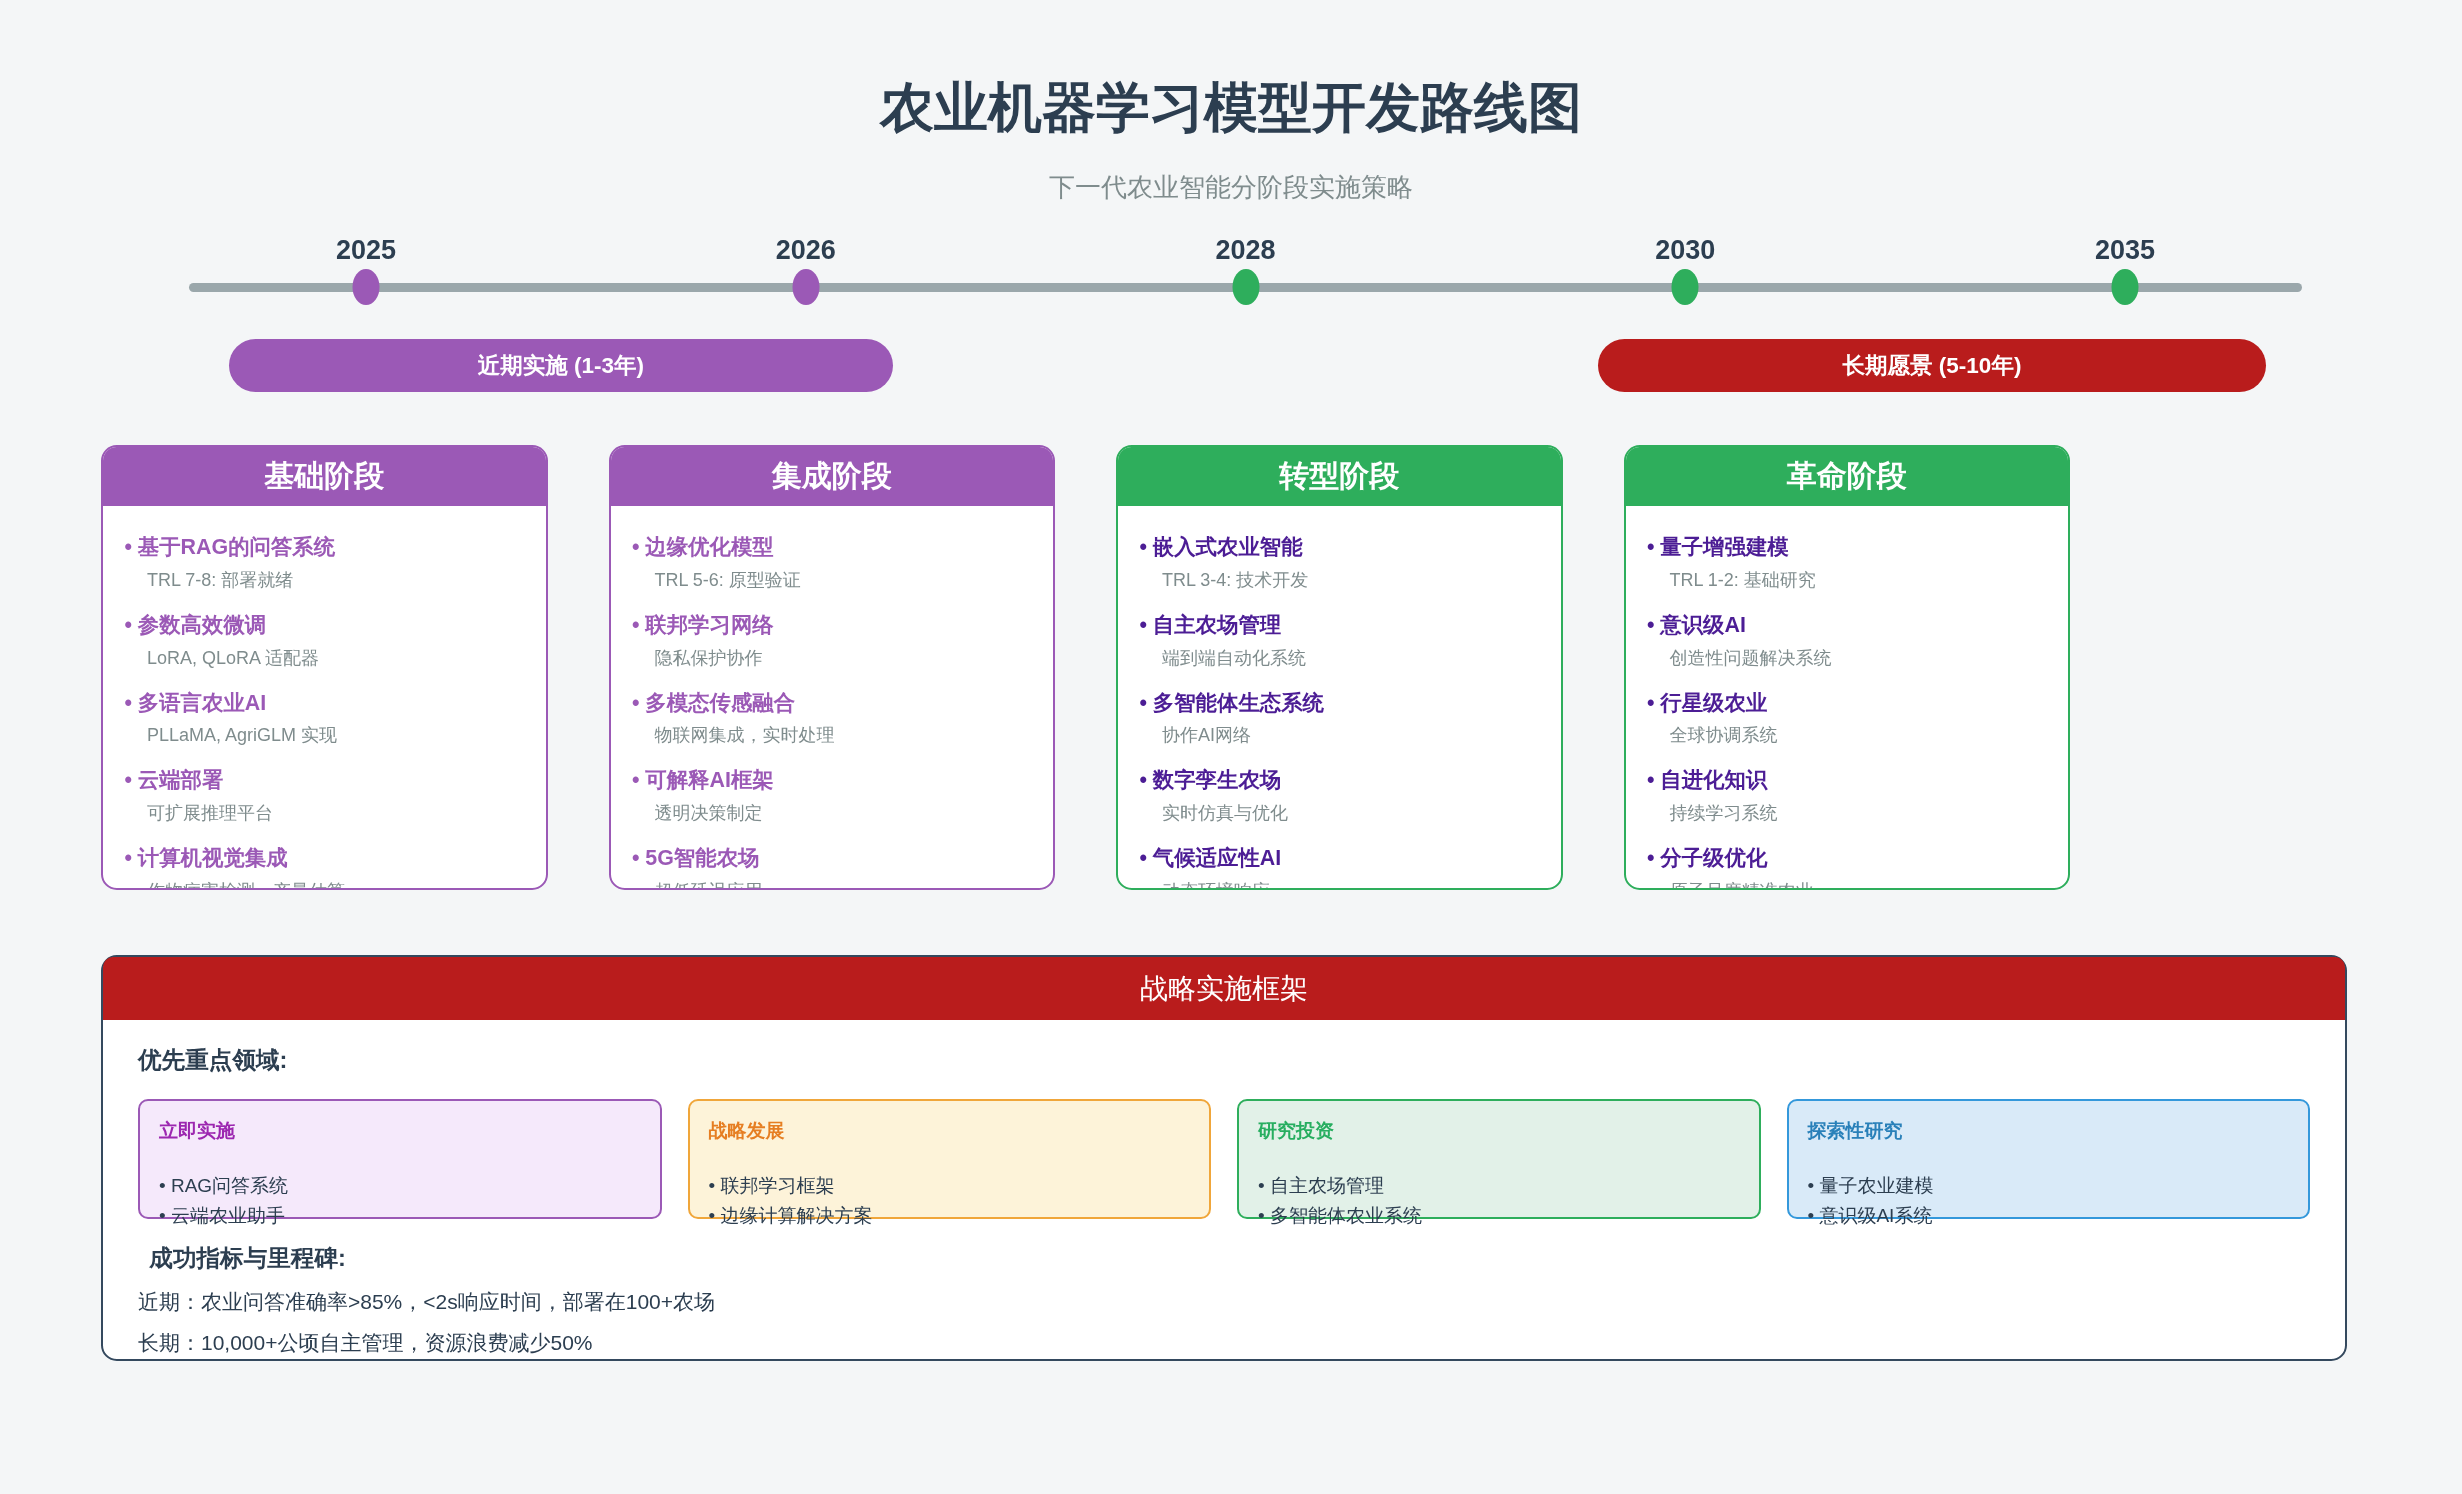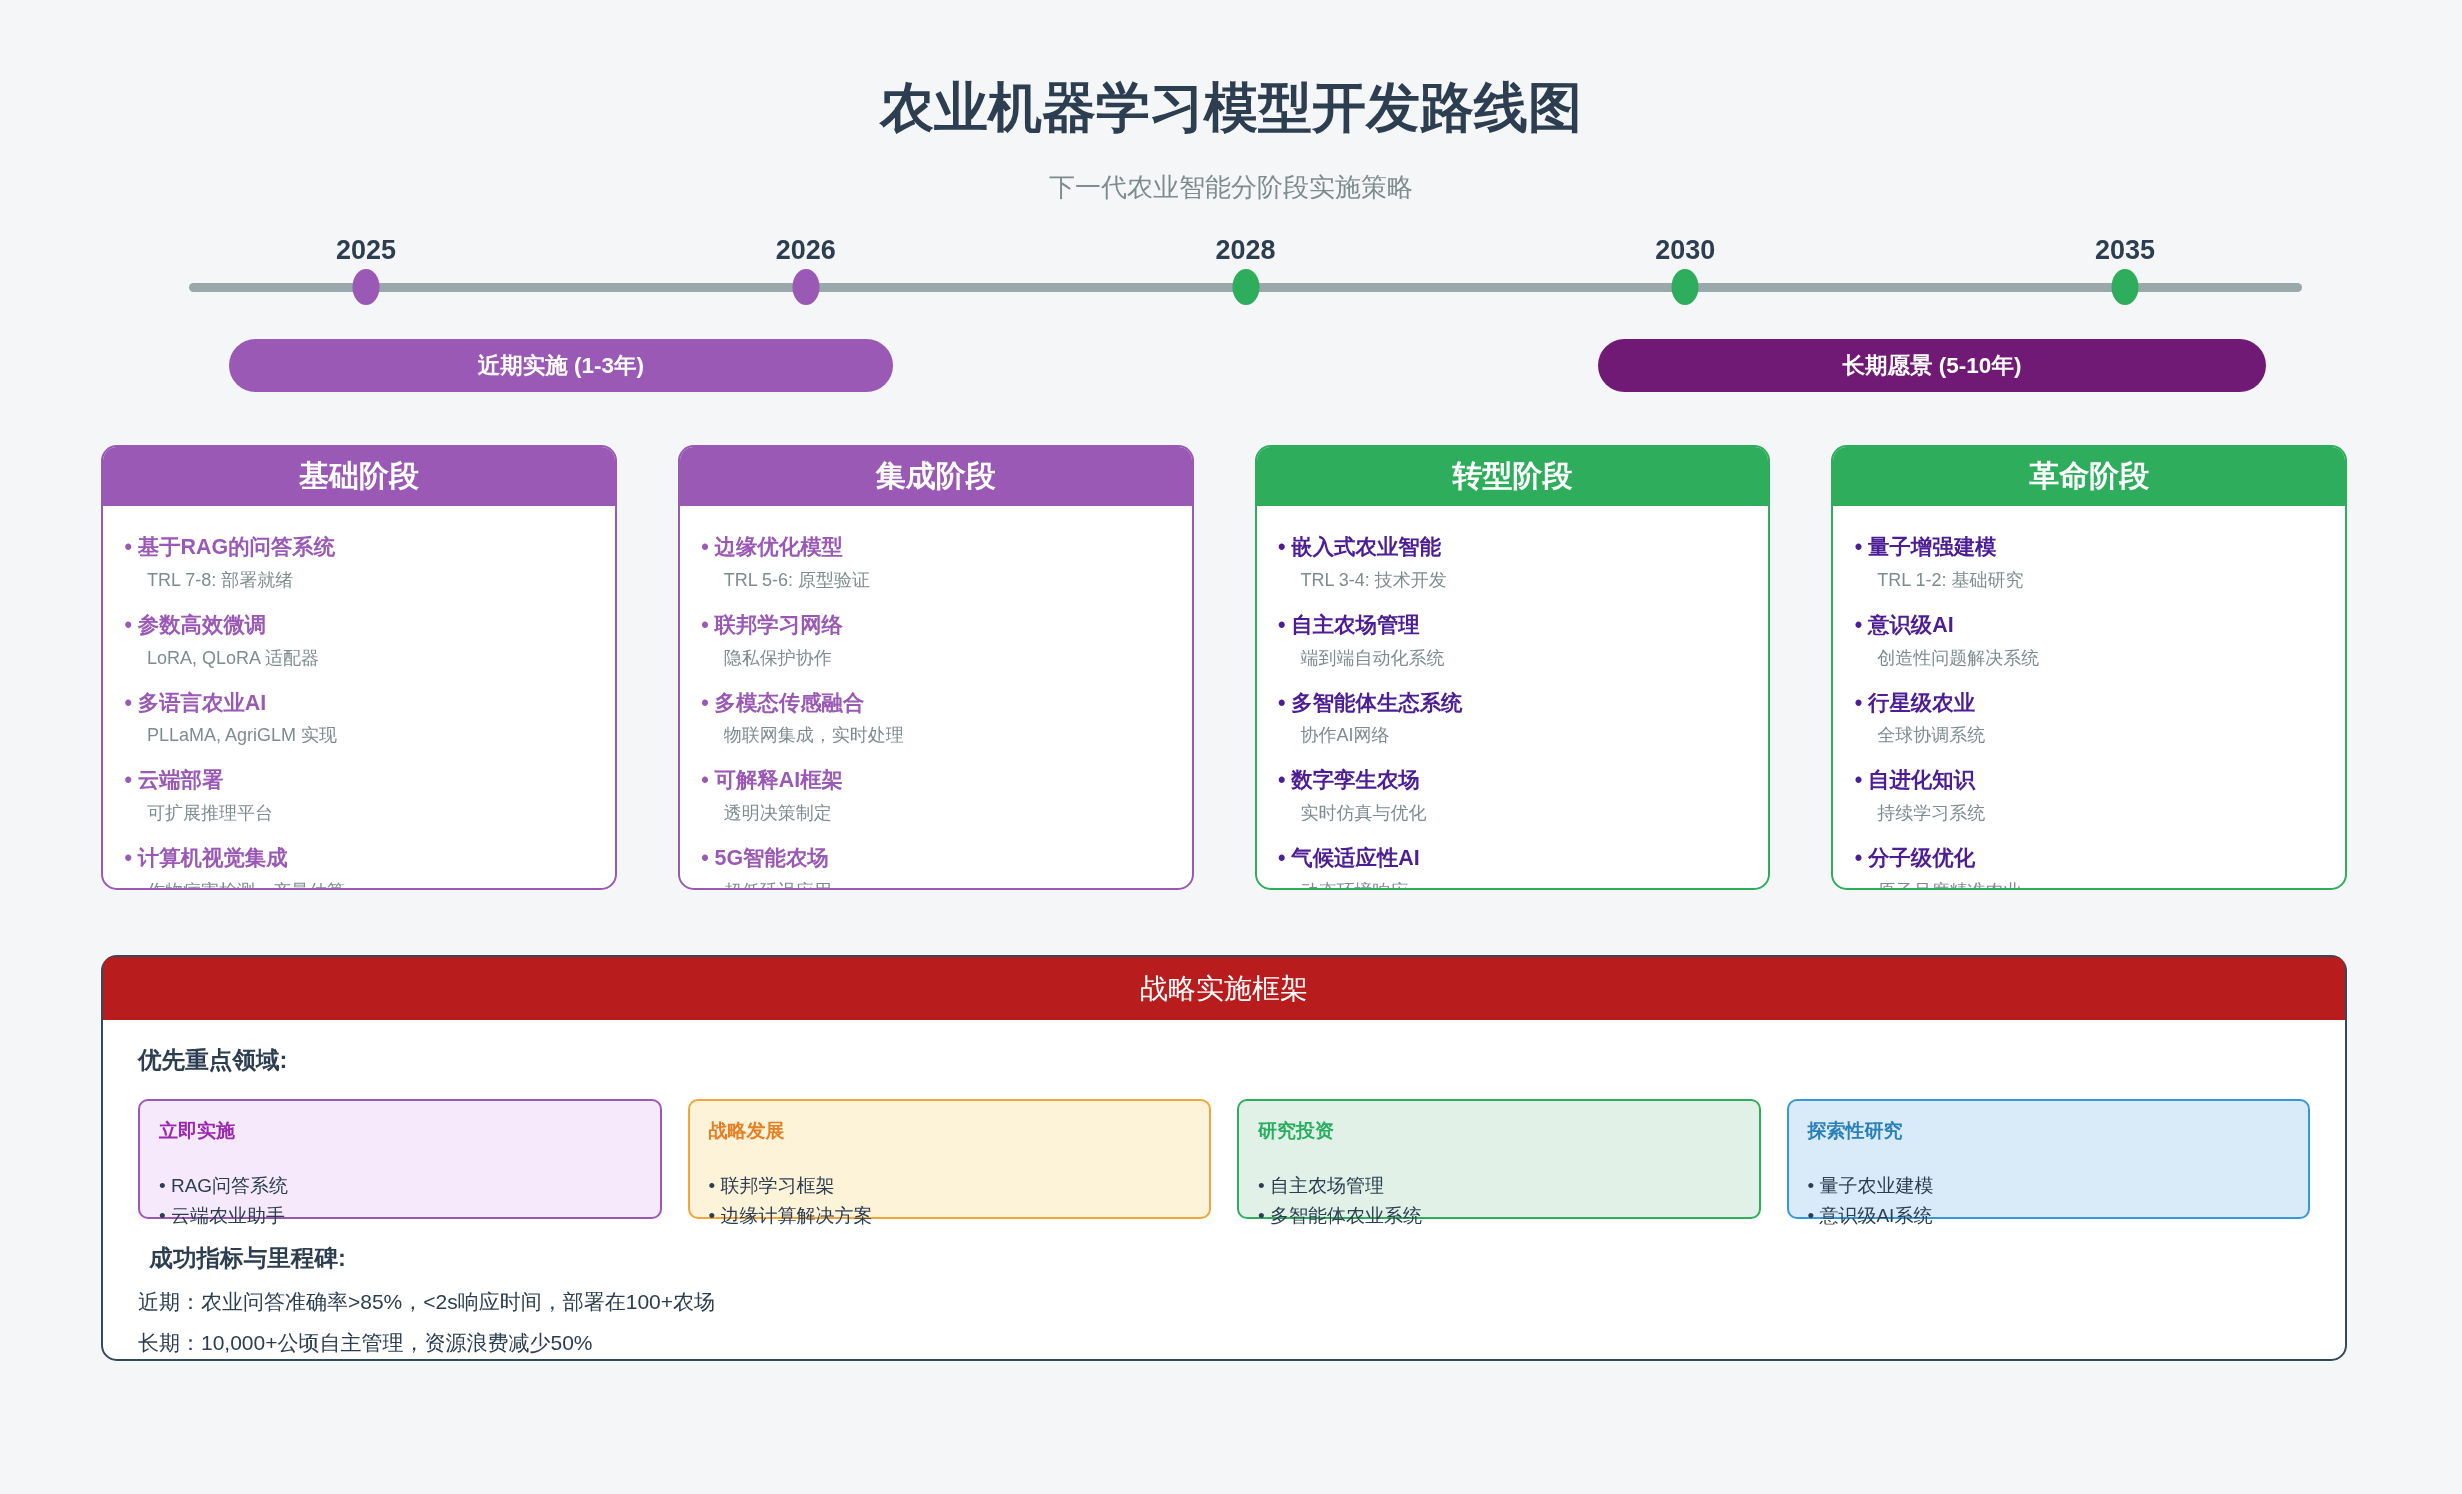--- a/index.html
+++ b/index.html
@@ -69,27 +69,27 @@
     position: absolute;
     top: 339px;
     height: 53px;
     border-radius: 26.5px;
     display: flex; align-items: center; justify-content: center;
     color: #ffffff;
     font-size: 22.5px;
     font-weight: bold;
   }
   .banner-near { left: 229px;  width: 664px; background: #9b59b6; }
-  .banner-long { left: 1598px; width: 668px; background: #701a75; }
+  .banner-long { left: 1598px; width: 668px; background: #b91c1c; }
 
   
   .phases {
     position: absolute;
     left: 101px; top: 445px;
-    width: 2246px;
+    width: 1969px;
     display: flex;
     gap: 61px;
   }
   .phase-card {
     flex: 1;
     height: 445px;
     background: #ffffff;
     border: 2.8px solid;
     border-radius: 15.8px;
     overflow: hidden;

